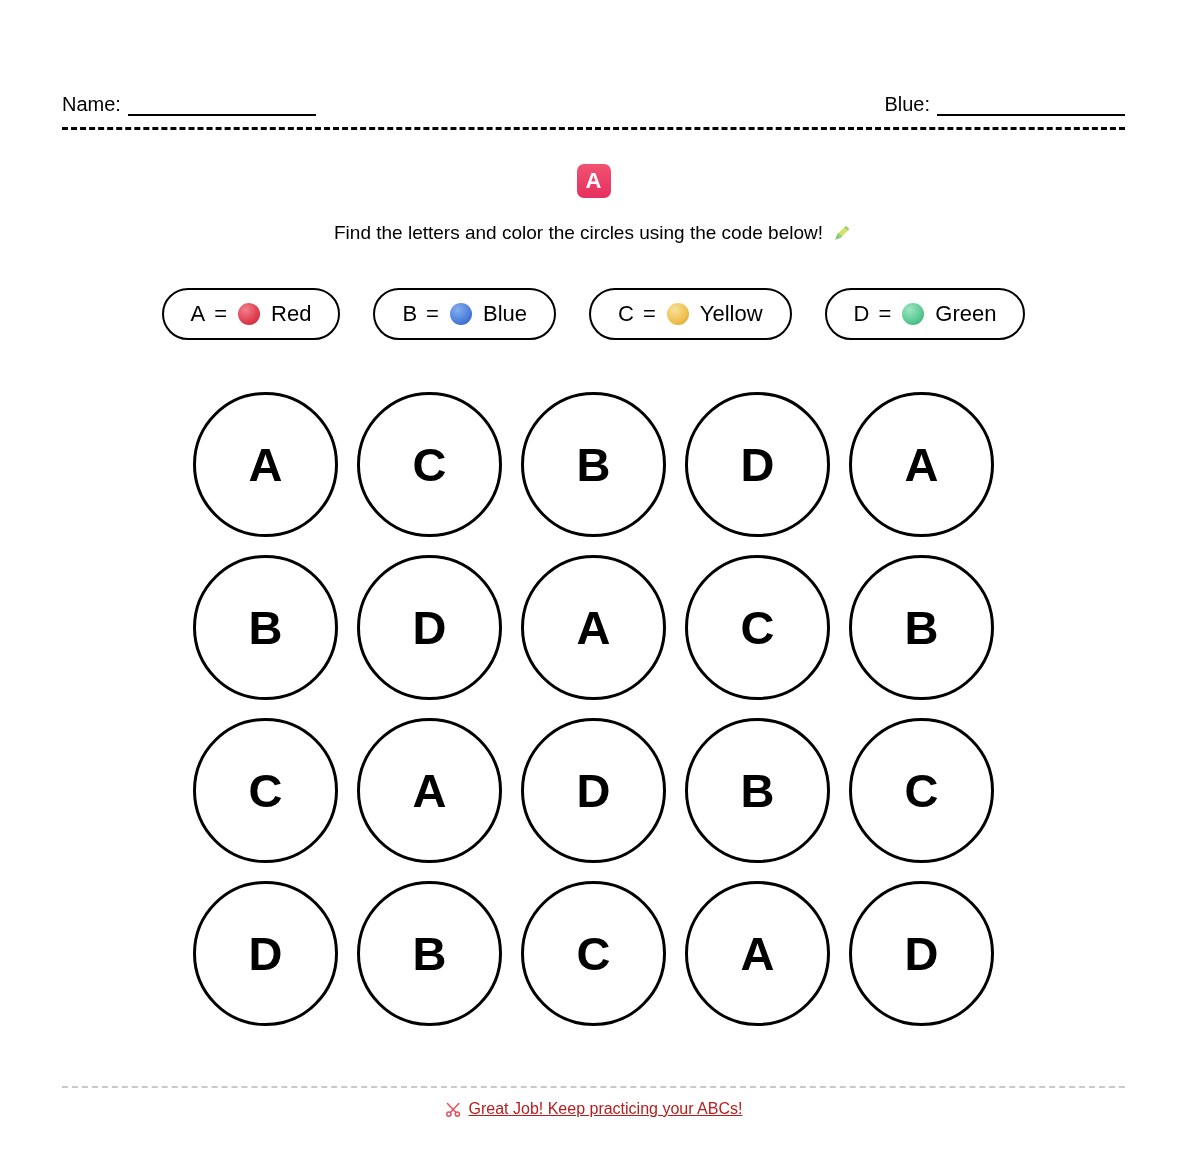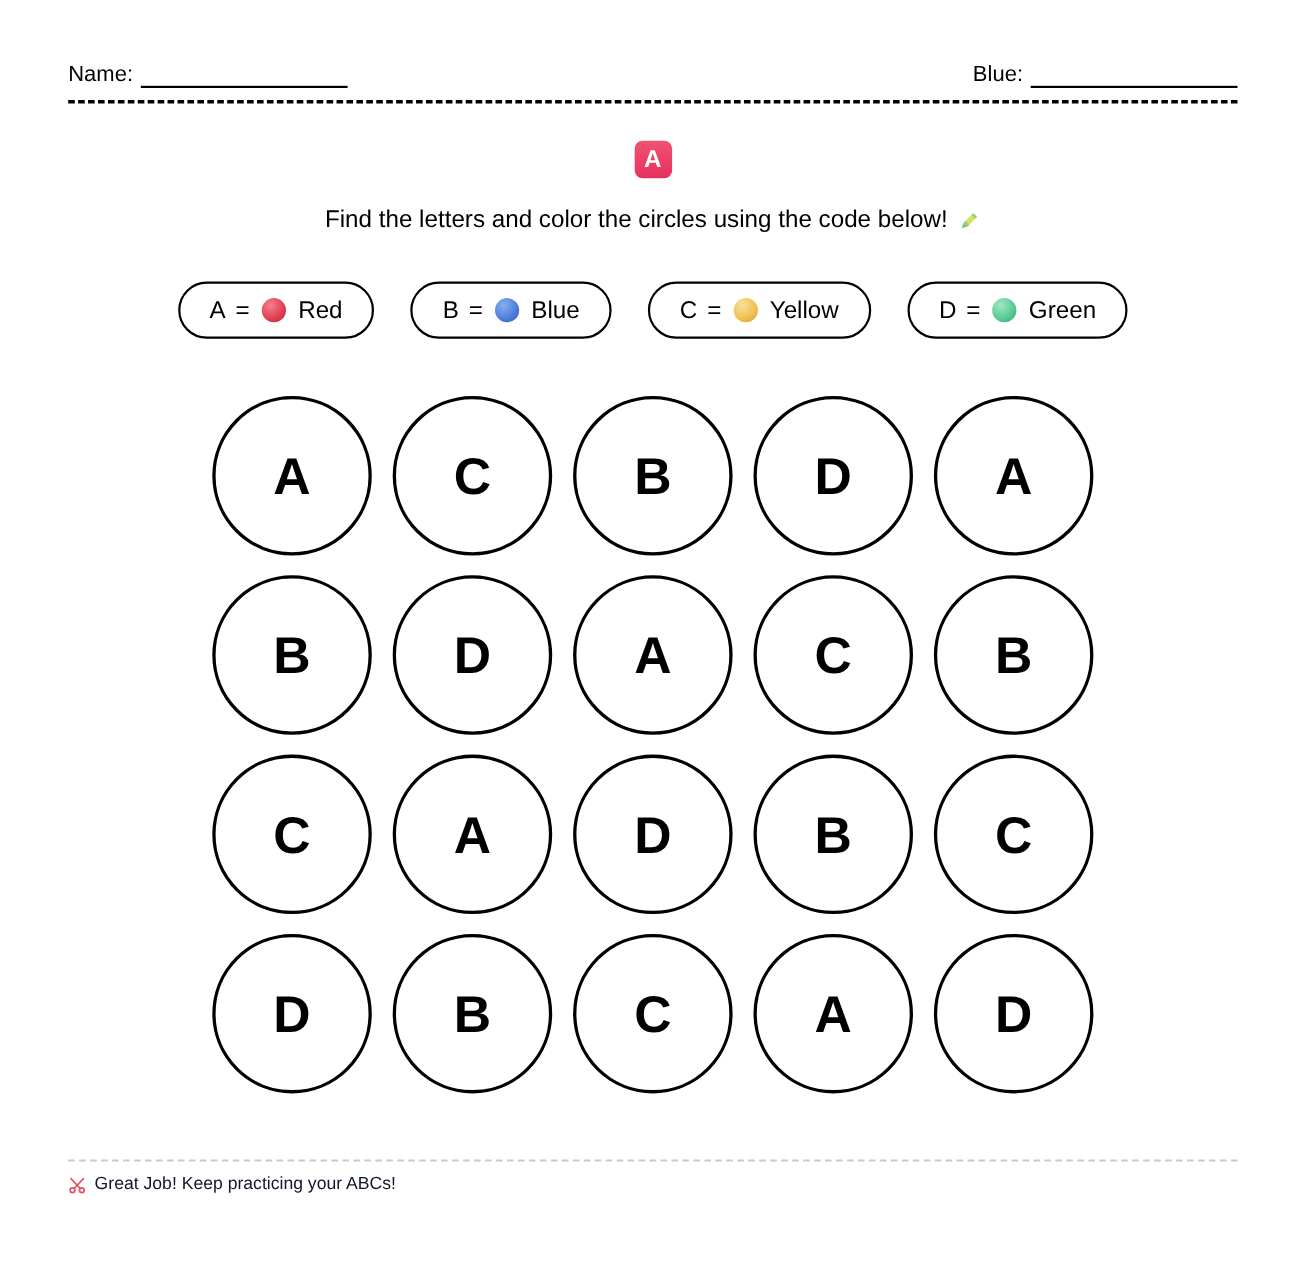--- a/index.html
+++ b/index.html
@@ -1,32 +1,32 @@
 <!DOCTYPE html>
 <html><head>
 <meta charset="utf-8">
 <style>
   html,body{margin:0;padding:0;background:#ffffff;}
   body{width:1187px;height:1149px;font-family:"Liberation Sans",sans-serif;color:#000;overflow:hidden;}
-  .page{padding:56px 62px 0;box-sizing:border-box;}
+  .page{padding:56px 62px 0;box-sizing:border-box;margin-top:36px;}
   .header{display:flex;justify-content:space-between;align-items:flex-end;font-size:20px;}
   .field{display:flex;align-items:flex-end;}
   .write-line{display:inline-block;width:188px;height:22px;border-bottom:2px solid #000;margin-left:7px;}
   .cut-line-top{border-top:3px dashed #000;margin-top:11px;height:0;}
   .cut-line-bottom{border-top:2px dashed #c9c9c9;margin-top:60px;height:0;}
   .title{display:flex;align-items:center;justify-content:center;gap:13px;margin:34px 0 0;font-size:30px;font-weight:bold;letter-spacing:.2px;}
   .badge{width:34px;height:34px;border-radius:7px;background:linear-gradient(180deg,#f25270,#e63060);color:#fff;font-size:22px;font-weight:bold;display:flex;align-items:center;justify-content:center;flex:0 0 auto;}
-  .subtitle{display:flex;align-items:flex-end;justify-content:center;gap:8px;margin:24px 0 0;font-size:22px;}
+  .subtitle{display:flex;align-items:flex-end;justify-content:center;gap:8px;margin:24px 0 0;font-size:19px;}
   .legend{display:flex;justify-content:center;gap:33px;margin-top:44px;}
   .pill{display:flex;align-items:center;gap:9px;height:52px;box-sizing:border-box;border:2px solid #000;border-radius:28px;padding:0 27px;font-size:22px;}
   .ball{width:22px;height:22px;border-radius:50%;display:inline-block;margin:0 2px;}
   .grid{display:grid;grid-template-columns:repeat(5,145px);gap:18px 19px;justify-content:center;margin-top:52px;}
   .circle{width:139px;height:139px;border:3px solid #000;border-radius:50%;display:flex;align-items:center;justify-content:center;background:#fff;}
   .circle span{font-size:47px;font-weight:bold;line-height:1;}
-  .footer{display:flex;align-items:center;justify-content:flex-start;gap:7px;margin:12px 0 0;color:#0f172a;font-size:16px;}
+  .footer{display:flex;align-items:center;justify-content:center;gap:7px;margin:12px 0 0;color:#b91c1c;font-size:16px;text-decoration:underline;}
   .icon{flex:0 0 auto;display:inline-block;}
 </style>
 </head>
 <body>
 
 <div class="page">
 
   <div class="header">
     <div class="field">
       <span>Name:</span>

